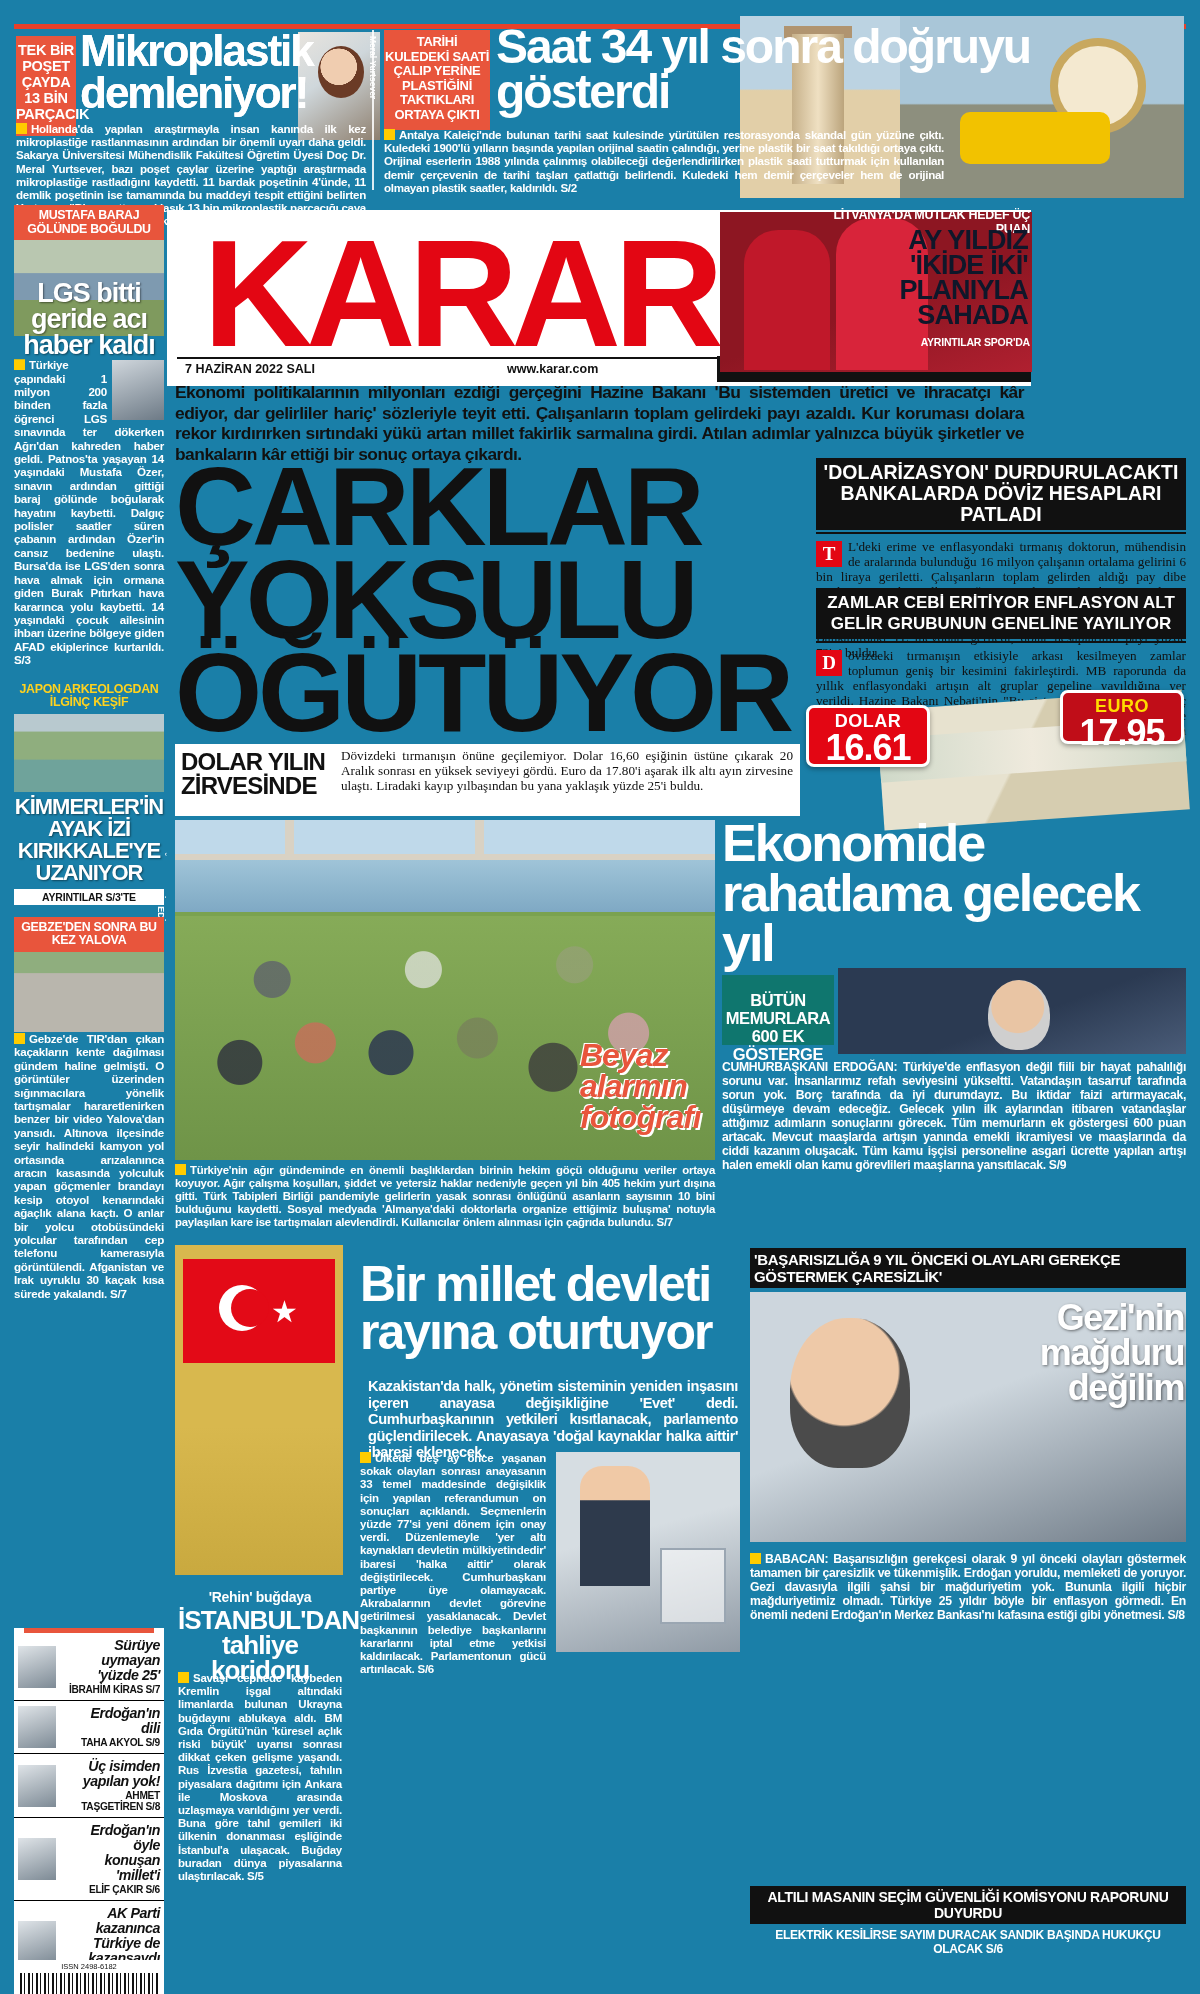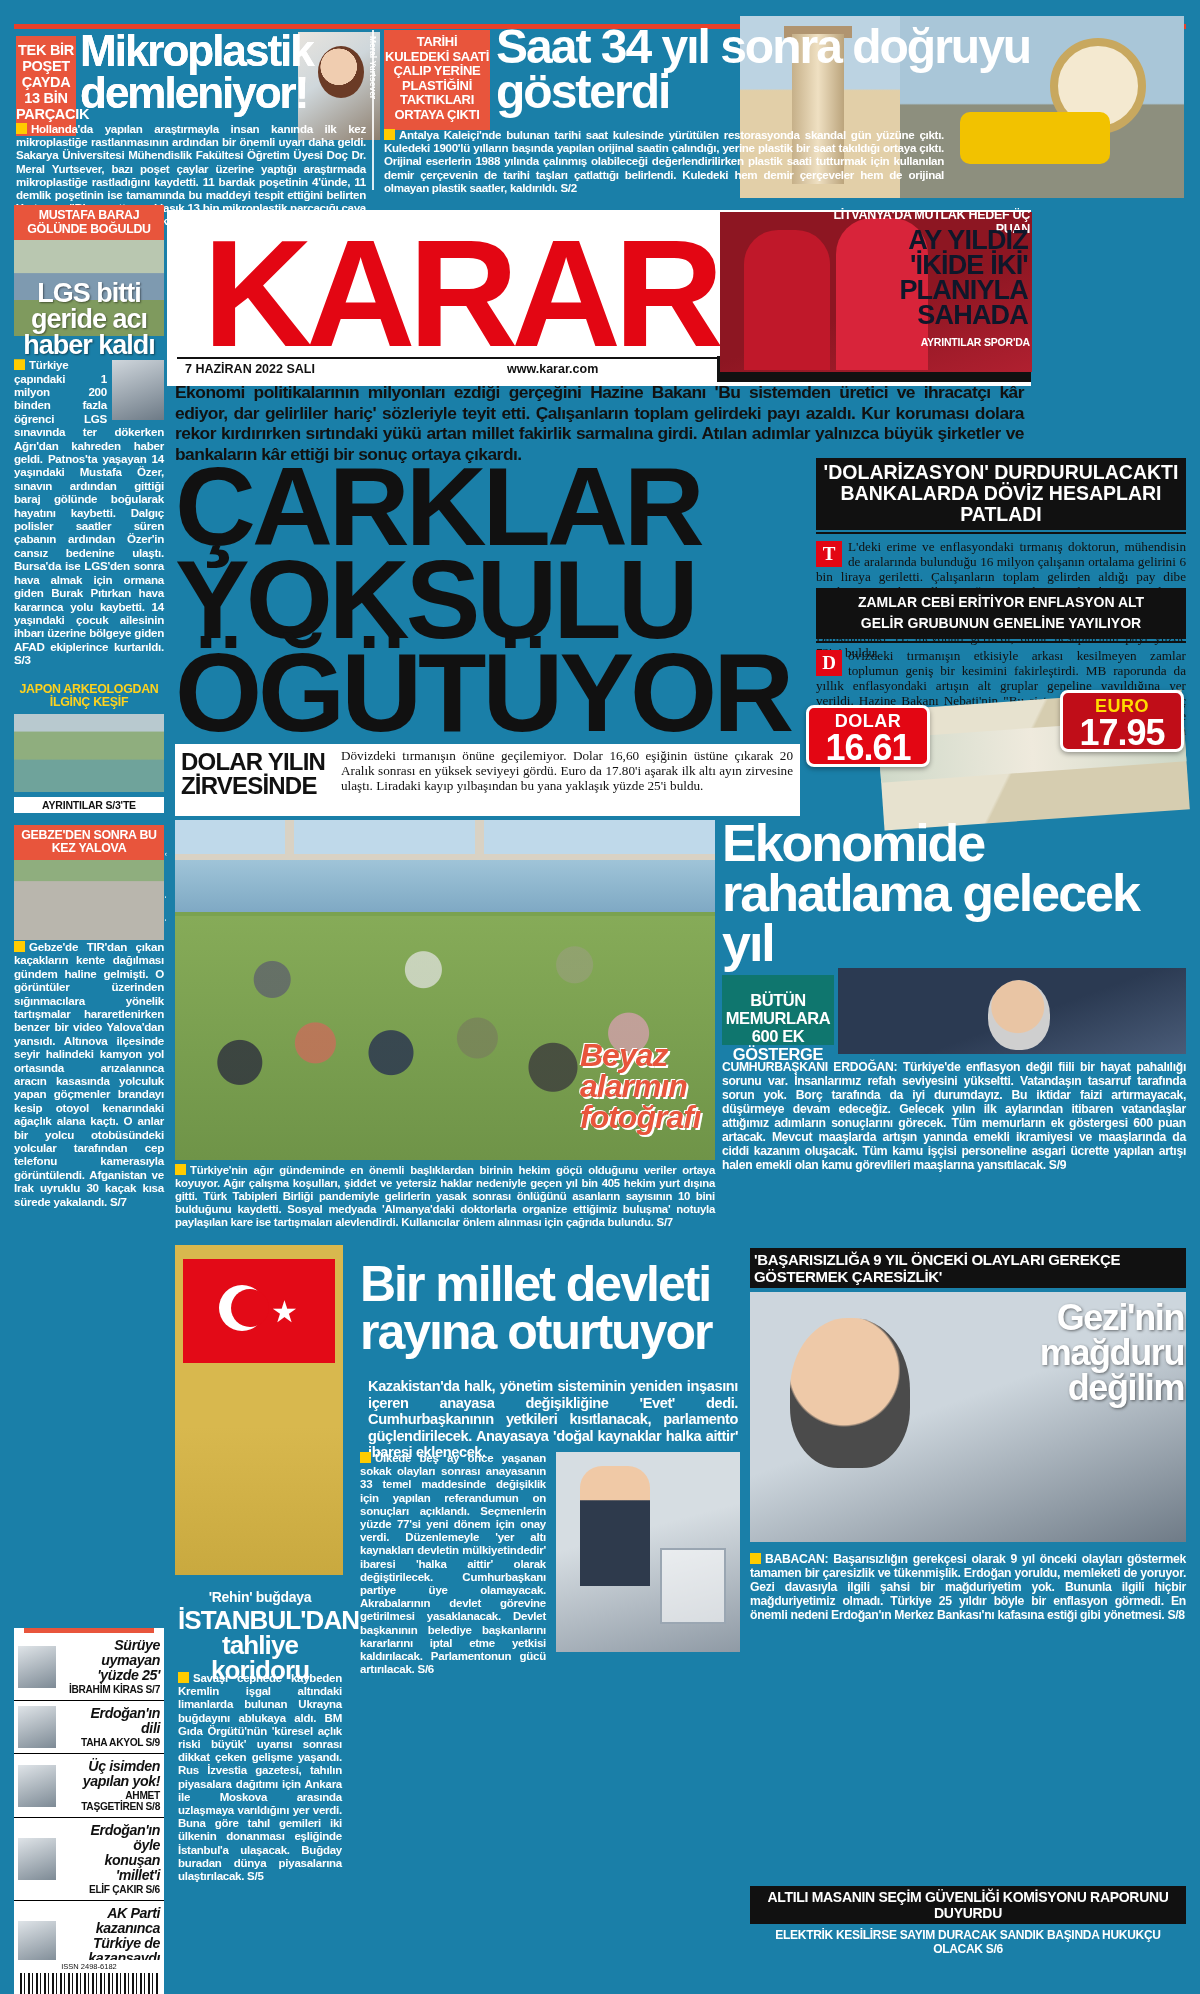--- a/index.html
+++ b/index.html
@@ -85,35 +85,35 @@
   .lede { position:absolute; left:175px; top:382px; width:849px; font-weight:bold; color:#111;
           font-size:17.4px; line-height:20.5px; letter-spacing:-0.5px; text-align:justify; }
 
   .bighead { position:absolute; left:175px; top:460px; width:640px; color:#111; font-weight:bold;
              font-size:112px; line-height:93px; letter-spacing:-4px; }
 
   
   .anbox { position:absolute; width:370px; }
   .an-hd { background:#111; color:#fff; font-weight:bold; font-size:19.5px; line-height:21px;
            text-align:center; padding:4px 3px 5px; letter-spacing:0px; }
-  .an-hd.small { font-size:14px; }
+  .an-hd.small { font-size:17px; }
   .an-rule { height:2px; background:#111; margin-top:2px; }
   .an-body { font-family:"Liberation Serif", serif; font-size:13.2px; line-height:15.1px;
              text-align:justify; color:#111; margin-top:5px; }
   .dropcap { float:left; width:26px; height:26px; background:#e30613; color:#fff; font-weight:bold;
              font-size:19px; line-height:26px; text-align:center; margin:2px 6px 0 0;
              font-family:"Liberation Serif", serif; }
 
   
   .cur { position:absolute; border:3px solid #fff; border-radius:8px; text-align:center; color:#fff;
          box-shadow:0 2px 5px rgba(0,0,0,.35); }
   .cur .lbl { font-weight:bold; font-size:18px; letter-spacing:0.5px; line-height:20px; }
   .cur .val { font-weight:bold; font-size:36px; line-height:34px; letter-spacing:-1px; }
   .cur-dolar { left:806px; top:705px; width:124px; height:62px; background:#e30613; padding-top:3px; }
-  .cur-euro  { left:1060px; top:690px; width:124px; height:62px; background:#c00d18; padding-top:3px; }
+  .cur-euro  { left:1060px; top:690px; width:124px; height:54px; background:#c00d18; padding-top:3px; }
   .cur-euro .lbl { color:#ffdd00; }
 
   
   .money { position:absolute; left:880px; top:700px; width:306px; height:120px;
            background:linear-gradient(120deg,#e7e2cf 0 45%, #d6cdb0 46% 100%); transform:rotate(-4deg); }
   .money .band { position:absolute; left:0; top:28px; width:306px; height:44px;
            background:linear-gradient(90deg,#cfd9c9,#efeadd,#cdd7c6); }
 
   
   .dz { position:absolute; left:175px; top:744px; width:625px; height:72px; background:#fff; }
@@ -375,20 +375,21 @@
       <div class="rail-head">LGS bitti geride acı haber kaldı</div>
       <div class="rail-body">
         <div class="rail-thumb"></div>
         <span class="bullet"></span><span>Türkiye çapındaki 1 milyon 200 binden fazla öğrenci LGS sınavında ter dökerken Ağrı'dan kahreden haber geldi. Patnos'ta yaşayan 14 yaşındaki Mustafa Özer, sınavın ardından gittiği baraj gölünde boğularak hayatını kaybetti. Dalgıç polisler saatler süren çabanın ardından Özer'in cansız bedenine ulaştı. Bursa'da ise LGS'den sonra hava almak için ormana giden Burak Pıtırkan hava kararınca yolu kaybetti. 14 yaşındaki çocuk ailesinin ihbarı üzerine bölgeye giden AFAD ekiplerince kurtarıldı. S/3</span>
       </div>
     </div>
 
     <div class="rail-card" style="margin-top:12px;">
       <div class="rail-tag blue">JAPON ARKEOLOGDAN İLGİNÇ KEŞİF</div>
       <div class="rail-img photo" style="height:78px;background:linear-gradient(180deg,#b8c9cf 0 22%, #8fae7e 23% 58%, #6fa39b 59% 100%);"></div>
+      <div class="rail-head" style="margin-top:4px;font-size:22px;line-height:22px;">KİMMERLER'İN AYAK İZİ KIRIKKALE'YE UZANIYOR</div>
       <div class="rail-sub" style="margin-top:5px;">AYRINTILAR S/3'TE</div>
     </div>
 
     <div class="rail-card" style="margin-top:12px;">
       <div class="rail-tag">GEBZE'DEN SONRA BU KEZ YALOVA</div>
       <div class="rail-img photo" style="height:80px;background:linear-gradient(180deg,#8fae7e 0 26%, #b9b6ad 27% 100%);"></div>
       <div class="rail-body"><span class="bullet"></span><span>Gebze'de TIR'dan çıkan kaçakların kente dağılması gündem haline gelmişti. O görüntüler üzerinden sığınmacılara yönelik tartışmalar hararetlenirken benzer bir video Yalova'dan yansıdı. Altınova ilçesinde seyir halindeki kamyon yol ortasında arızalanınca aracın kasasında yolculuk yapan göçmenler brandayı kesip otoyol kenarındaki ağaçlık alana kaçtı. O anlar bir yolcu otobüsündeki yolcular tarafından cep telefonu kamerasıyla görüntülendi. Afganistan ve Irak uyruklu 30 kaçak kısa sürede yakalandı. S/7</span></div>
     </div>
 
   </div>

